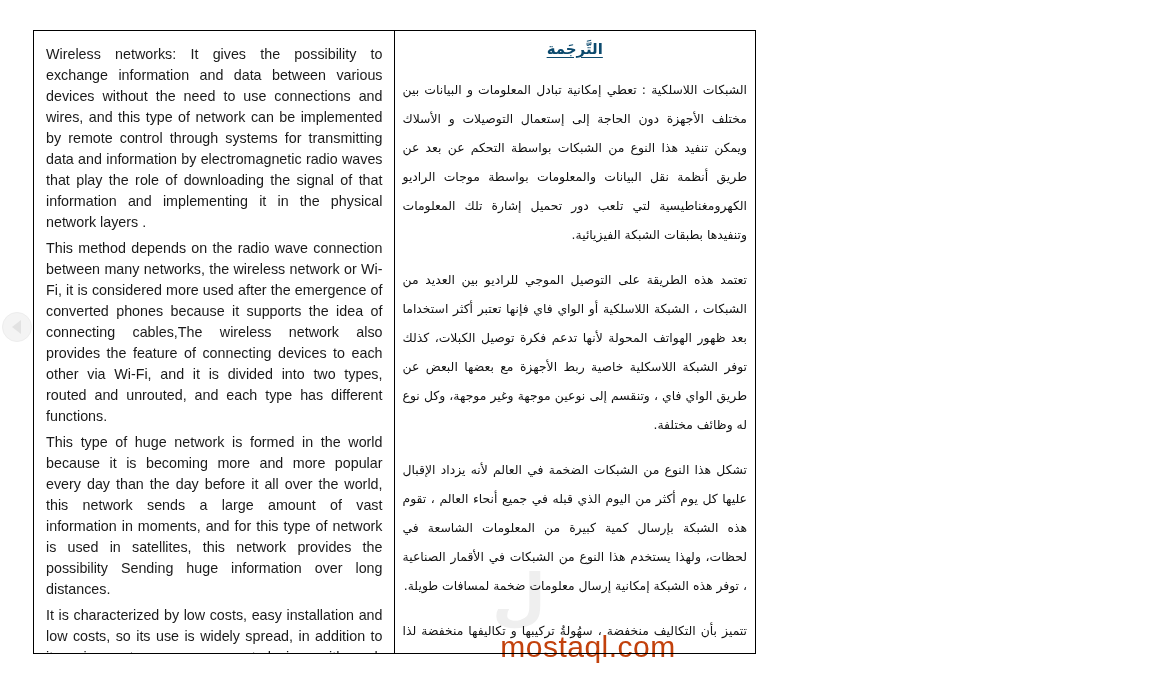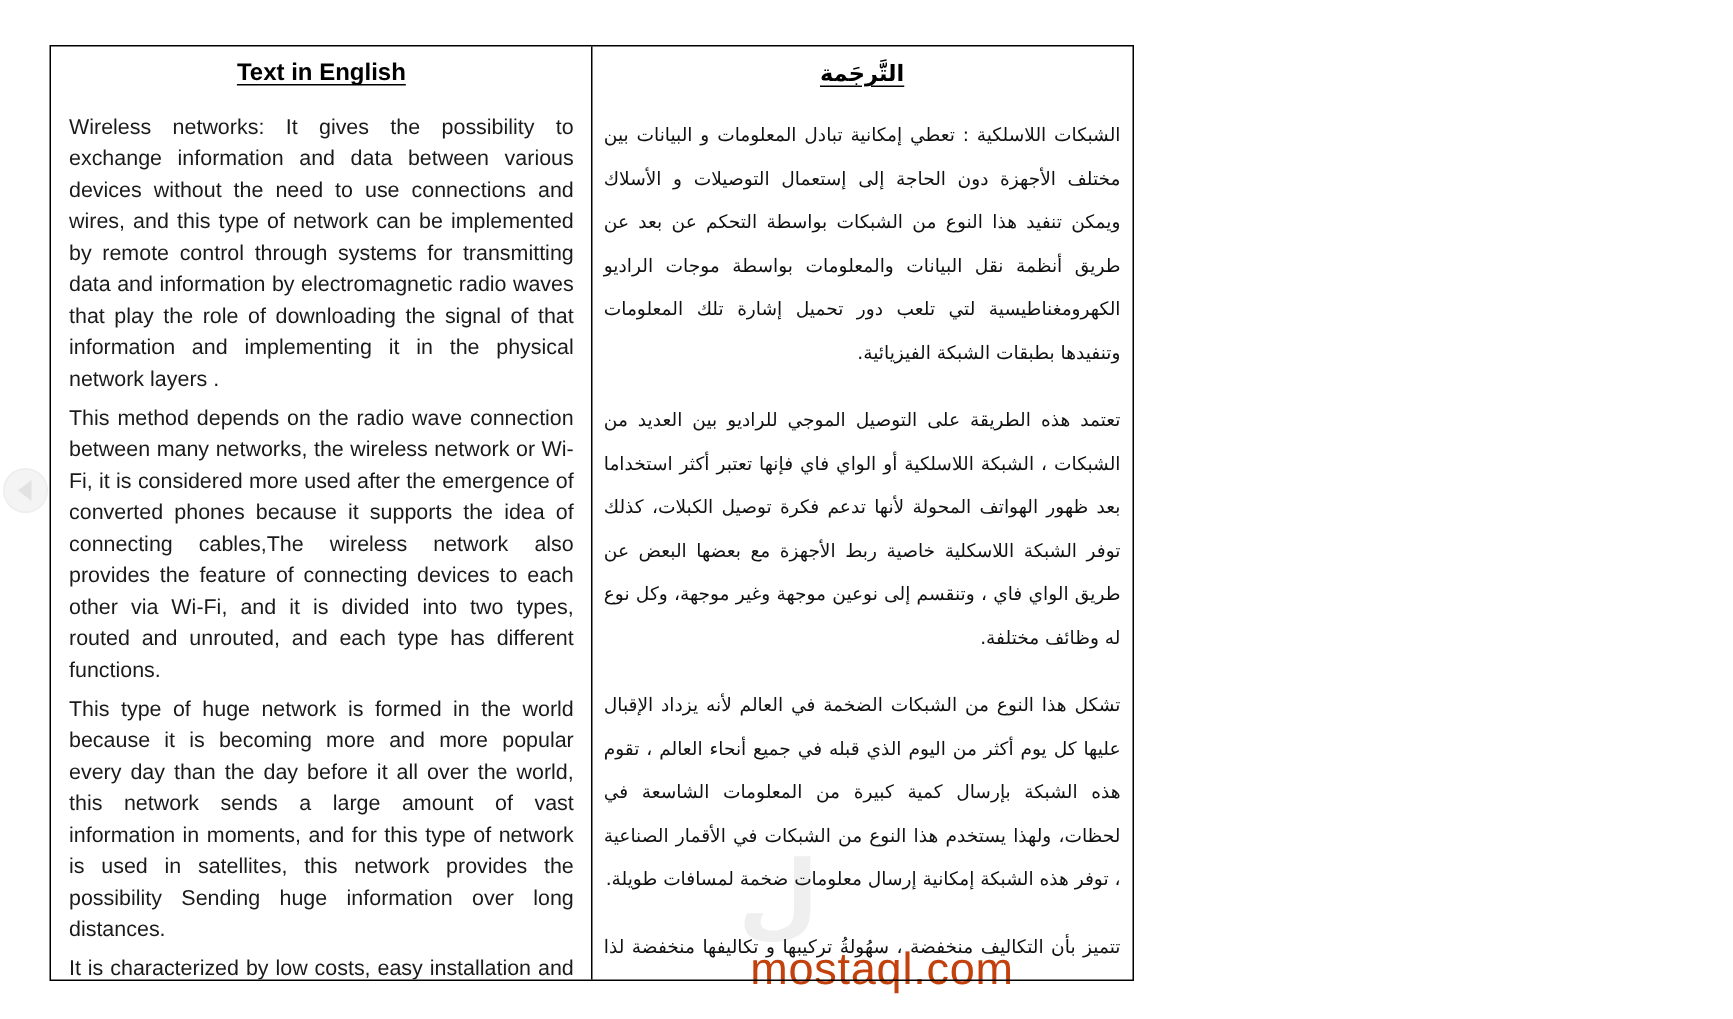--- a/index.html
+++ b/index.html
@@ -126,21 +126,21 @@
   .head-en {
     font-family: "Liberation Sans", sans-serif;
     font-size: 16px;
     line-height: 20px;
     color: #000;
   }
   .head-ar {
     font-family: "DejaVu Sans", sans-serif;
     font-size: 15px;
     line-height: 20px;
-    color: #000000;
+    color: #0c4a6e;
     direction: rtl;
   }
 
   
   .body-en {
     font-family: "Liberation Sans", sans-serif;
     font-size: 14.3px;
     line-height: 21px;
     color: #1a1a1a;
     text-align: justify;
@@ -180,23 +180,20 @@
     <div class="wm-text">mostaql.com</div>
   </div>
 
   <div id="nav-prev">
     <span class="tri"></span>
   </div>
 
   <div id="doc-table">
 
     <div class="col col-en">
-      <div class="col-head head-en">
-        <span>Text in English</span>
-      </div>
       <div class="body-en">
         <p>Wireless networks: It gives the possibility to exchange information and data between various devices without the need to use connections and wires, and this type of network can be implemented by remote control through systems for transmitting data and information by electromagnetic radio waves that play the role of downloading the signal of that information and implementing it in the physical network layers .</p>
         <p>This method depends on the radio wave connection between many networks, the wireless network or Wi-Fi, it is considered more used after the emergence of converted phones because it supports the idea of connecting cables,The wireless network also provides the feature of connecting devices to each other via Wi-Fi, and it is divided into two types, routed and unrouted, and each type has different functions.</p>
         <p>This type of huge network is formed in the world because it is becoming more and more popular every day than the day before it all over the world, this network sends a large amount of vast information in moments, and for this type of network is used in satellites, this network provides the possibility Sending huge information over long distances.</p>
         <p>It is characterized by low costs, easy installation and low costs, so its use is widely spread, in addition to its enjoyment, you can connect devices with each other, and it is divided into three types: (PAN), and you know that it is used for narrow personal spaces: devices connect to each other in companies, factories and</p>
       </div>
     </div>
 
     <div class="col col-ar">
       <div class="col-head head-ar">

